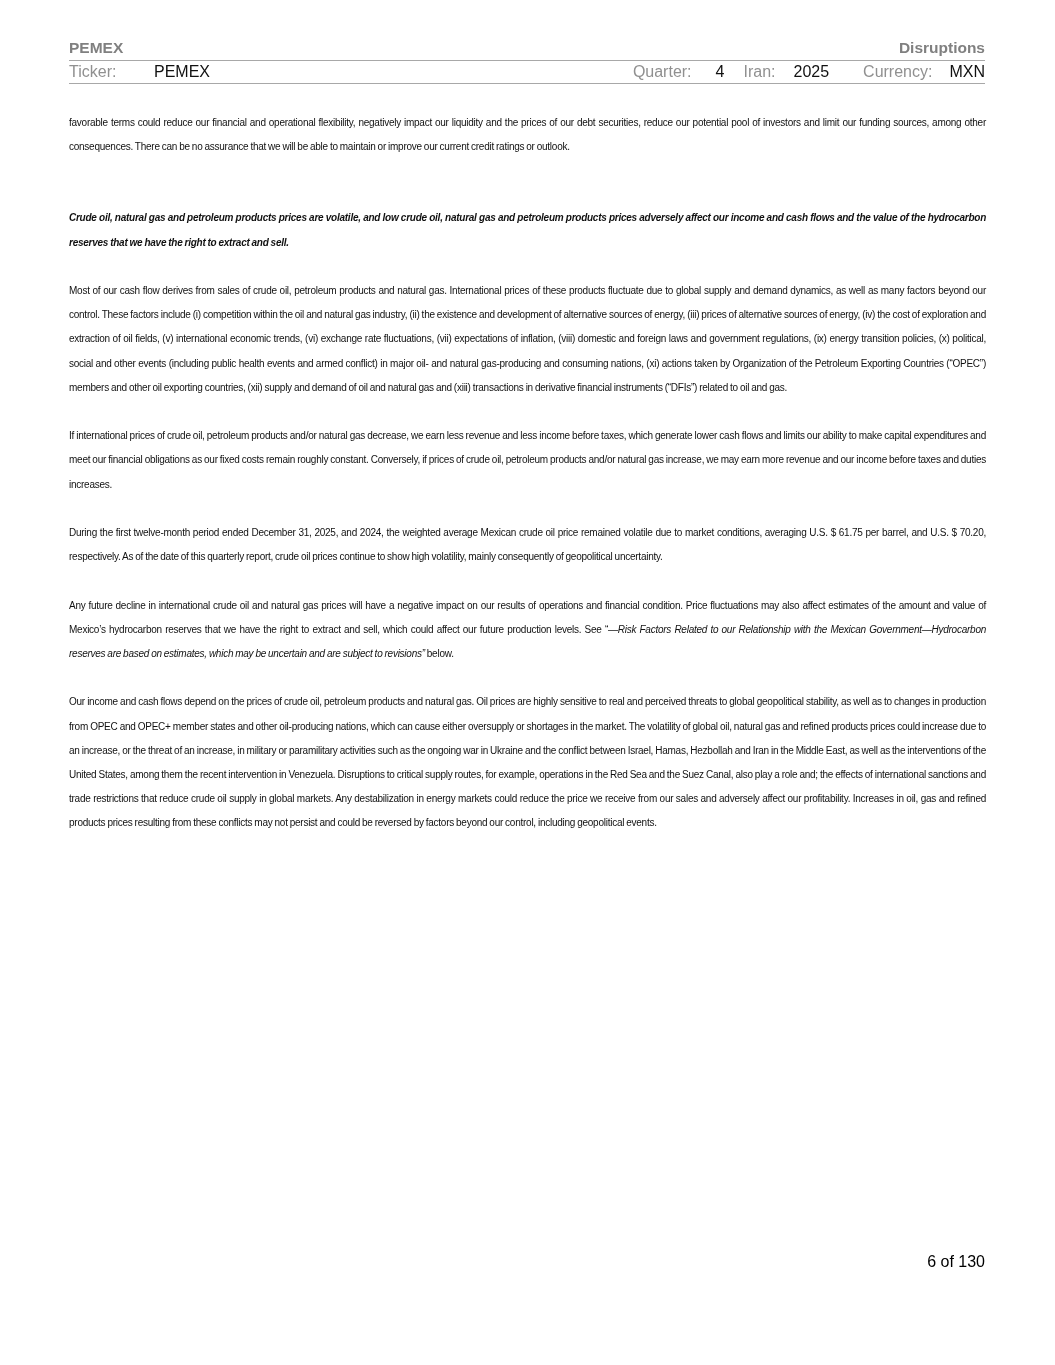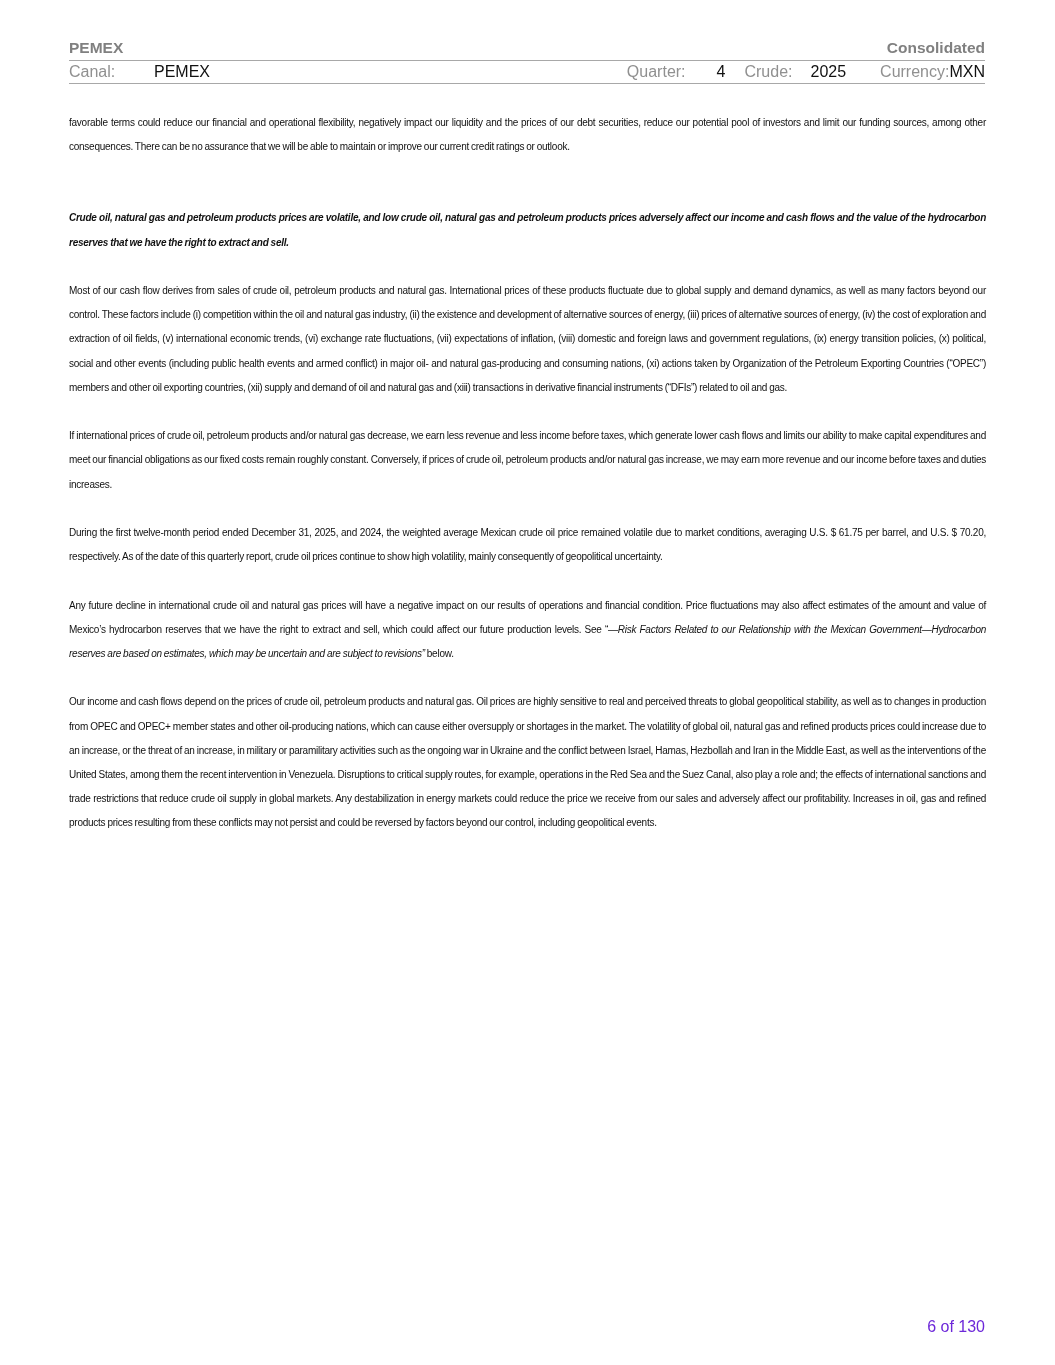--- a/index.html
+++ b/index.html
@@ -44,25 +44,25 @@
       border-bottom: 1px solid #a8a8a8;
     }
     .meta-label {
       color: #909090;
     }
     .meta-value {
       color: #111111;
     }
     .ticker-label { width: 85px; }
     .spacer { flex: 1; }
-    .q-label { margin-right: 31px; }
+    .q-label { margin-right: 24px; }
     .q-value { margin-right: 19px; }
     .y-label { margin-right: 18px; }
     .y-value { margin-right: 34px; }
-    .c-label { }
+    .c-label { margin-right: 17px; }
 
     .content {
       position: absolute;
       left: 69px;
       width: 917px;
       top: 111px;
       font-family: Liberation Sans, sans-serif;
       font-size: 10px;
       line-height: 24.2px;
       color: #111111;
@@ -76,41 +76,41 @@
     .content p.heading {
       font-weight: bold;
       font-style: italic;
       margin-top: 47px;
     }
     .em { font-style: italic; }
 
     .page-number {
       position: absolute;
       right: 70px;
-      top: 1318px;
+      top: 1253px;
       font-family: "Liberation Sans", sans-serif;
       font-size: 16px;
-      color: #6d28d9;
+      color: #000000;
     }
   </style>
 </head>
 <body>
 
 <div class="header-top">
   <span>PEMEX</span>
-  <span>Consolidated</span>
+  <span>Disruptions</span>
 </div>
 
 <div class="header-meta">
-  <span class="meta-label ticker-label">Canal:</span>
+  <span class="meta-label ticker-label">Ticker:</span>
   <span class="meta-value">PEMEX</span>
   <span class="spacer"></span>
   <span class="meta-label q-label">Quarter:</span>
   <span class="meta-value q-value">4</span>
-  <span class="meta-label y-label">Crude:</span>
+  <span class="meta-label y-label">Iran:</span>
   <span class="meta-value y-value">2025</span>
   <span class="meta-label c-label">Currency:</span>
   <span class="meta-value">MXN</span>
 </div>
 
 <div class="content">
   <p>favorable terms could reduce our financial and operational flexibility, negatively impact our liquidity and the prices of our debt securities, reduce our potential pool of investors and limit our funding sources, among other consequences. There can be no assurance that we will be able to maintain or improve our current credit ratings or outlook.</p>
   <p class="heading">Crude oil, natural gas and petroleum products prices are volatile, and low crude oil, natural gas and petroleum products prices adversely affect our income and cash flows and the value of the hydrocarbon reserves that we have the right to extract and sell.</p>
   <p>Most of our cash flow derives from sales of crude oil, petroleum products and natural gas. International prices of these products fluctuate due to global supply and demand dynamics, as well as many factors beyond our control. These factors include (i) competition within the oil and natural gas industry, (ii) the existence and development of alternative sources of energy, (iii) prices of alternative sources of energy, (iv) the cost of exploration and extraction of oil fields, (v) international economic trends, (vi) exchange rate fluctuations, (vii) expectations of inflation, (viii) domestic and foreign laws and government regulations, (ix) energy transition policies, (x) political, social and other events (including public health events and armed conflict) in major oil- and natural gas-producing and consuming nations, (xi) actions taken by Organization of the Petroleum Exporting Countries (“OPEC”) members and other oil exporting countries, (xii) supply and demand of oil and natural gas and (xiii) transactions in derivative financial instruments (“DFIs”) related to oil and gas.</p>
   <p>If international prices of crude oil, petroleum products and/or natural gas decrease, we earn less revenue and less income before taxes, which generate lower cash flows and limits our ability to make capital expenditures and meet our financial obligations as our fixed costs remain roughly constant. Conversely, if prices of crude oil, petroleum products and/or natural gas increase, we may earn more revenue and our income before taxes and duties increases.</p>

